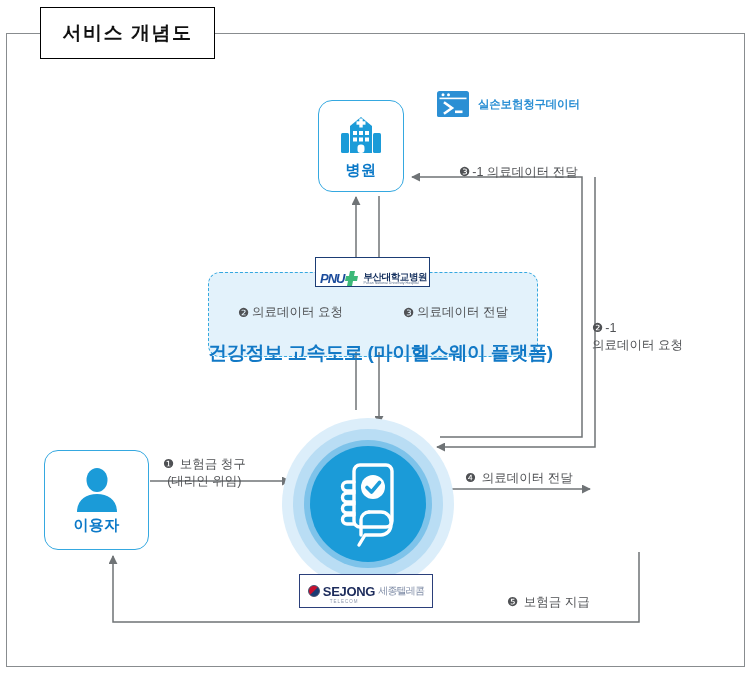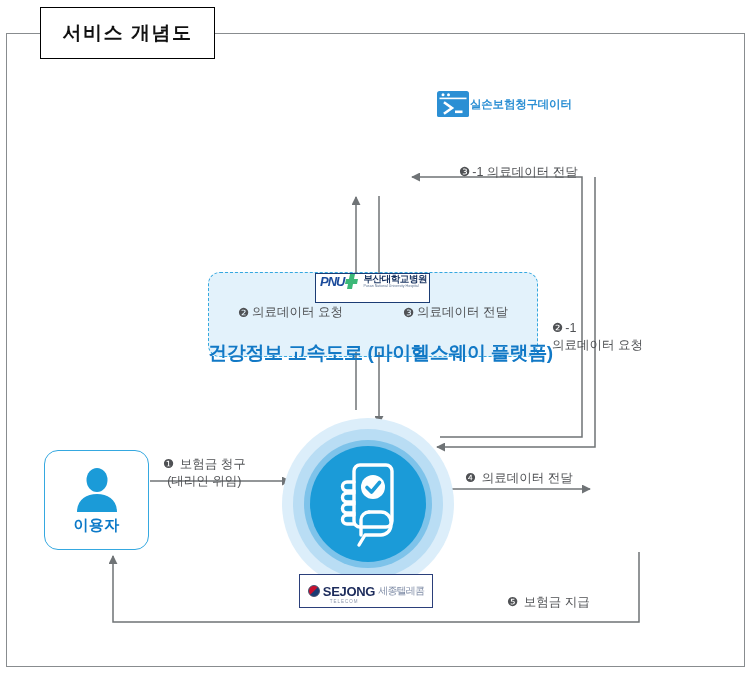--- a/index.html
+++ b/index.html
@@ -65,21 +65,21 @@
   .node svg { display: block; }
 
   #node-hospital { left: 318px; top: 100px; width: 86px; height: 92px; }
   #node-user     { left: 44px;  top: 450px; width: 105px; height: 100px; text-align: right; }
   #node-insurer  { left: 594px; top: 450px; width: 90px;  height: 100px; }
 
   
   #claim-data {
     position: absolute;
     left: 436px; top: 90px;
-    display: flex; align-items: center; 
+    display: flex; align-items: center; gap: 8px;
     z-index: 14;
   }
   #claim-data .cd-label {
     font-size: 11.5px;
     font-weight: bold;
     color: #2b8fd4;
     white-space: nowrap;
     letter-spacing: -0.2px;
   }
 
@@ -125,24 +125,23 @@
     letter-spacing: -0.3px;
   }
 
   
   #pnu-logo {
     position: absolute;
     left: 315px; top: 257px;
     width: 115px; height: 30px;
     background: #ffffff;
     border: 1.4px solid #1b3c74;
-    display: flex; align-items: flex-start;
+    display: flex; align-items: flex-end;
     padding: 0 4px;
     z-index: 16;
-    margin-top: 16px;
   }
   #pnu-logo .pnu-mark {
     font-size: 13px;
     font-weight: bold;
     font-style: italic;
     color: #1b4b9b;
     letter-spacing: -1px;
     margin-right: 1px;
   }
   #pnu-logo .pnu-cross {
@@ -221,21 +220,21 @@
     color: #4f5154;
     white-space: nowrap;
     z-index: 18;
     line-height: 1.35;
   }
   .flow-label .bullet { margin-right: 2px; }
   #label-1 { left: 163px; top: 456px; text-align: center; }
   #label-4 { left: 465px; top: 470px; }
   #label-5 { left: 507px; top: 594px; }
   #label-31 { left: 459px; top: 164px; }
-  #label-21 { left: 552px; top: 320px; }
+  #label-21 { left: 592px; top: 320px; }
 
   
   #lines { position: absolute; left: 0; top: 0; width: 751px; height: 674px; z-index: 8; }
 </style>
 </head>
 <body>
 
 <div id="canvas">
 
   <div class="outer-frame"></div>
@@ -262,20 +261,38 @@
       <path d="M 452 489 L 590 489" marker-end="url(#ar)"></path>
 
       <path d="M 639 552 L 639 622 L 113 622 L 113 556" marker-end="url(#ar)"></path>
 
       <path d="M 440 437 L 582 437 L 582 177 L 412 177" marker-end="url(#ar)"></path>
 
       <path d="M 595 177 L 595 447 L 437 447" marker-end="url(#ar)"></path>
     </g>
   </svg>
 
+  <div class="node" id="node-hospital">
+    <svg width="46" height="46" viewBox="0 0 46 46">
+      <rect x="3" y="20" width="8" height="20" rx="1.5" fill="#1b9bd8"></rect>
+      <rect x="35" y="20" width="8" height="20" rx="1.5" fill="#1b9bd8"></rect>
+      <path d="M12 13 h22 v27 h-22 z" fill="#1b9bd8"></path>
+      <path d="M23 4 L34 13 H12 Z" fill="#1b9bd8"></path>
+      <rect x="21.3" y="5.5" width="3.4" height="9" fill="#ffffff"></rect>
+      <rect x="18.5" y="8.3" width="9" height="3.4" fill="#ffffff"></rect>
+      <rect x="15" y="18" width="4" height="4" fill="#ffffff"></rect>
+      <rect x="21" y="18" width="4" height="4" fill="#ffffff"></rect>
+      <rect x="27" y="18" width="4" height="4" fill="#ffffff"></rect>
+      <rect x="15" y="24.5" width="4" height="4" fill="#ffffff"></rect>
+      <rect x="21" y="24.5" width="4" height="4" fill="#ffffff"></rect>
+      <rect x="27" y="24.5" width="4" height="4" fill="#ffffff"></rect>
+      <rect x="19.5" y="31.5" width="7" height="8.5" rx="3.2" fill="#ffffff"></rect>
+    </svg>
+    <span class="nlabel">병원</span>
+  </div>
 
   <div id="claim-data">
     <svg width="34" height="28" viewBox="0 0 34 28">
       <rect x="1" y="1" width="32" height="26" rx="2.5" fill="#2b8fd4"></rect>
       <rect x="1" y="8.5" width="32" height="18.5" rx="2" fill="#2b8fd4"></rect>
       <circle cx="7" cy="4.8" r="1.5" fill="#ffffff"></circle>
       <circle cx="12.5" cy="4.8" r="1.5" fill="#ffffff"></circle>
       <rect x="3.5" y="7.6" width="27" height="1.6" fill="#ffffff"></rect>
       <path d="M9 13 L16 18 L9 23" stroke="#ffffff" stroke-width="2.6" fill="none" stroke-linecap="square"></path>
       <rect x="19" y="20.5" width="7.5" height="2.6" fill="#ffffff"></rect>

